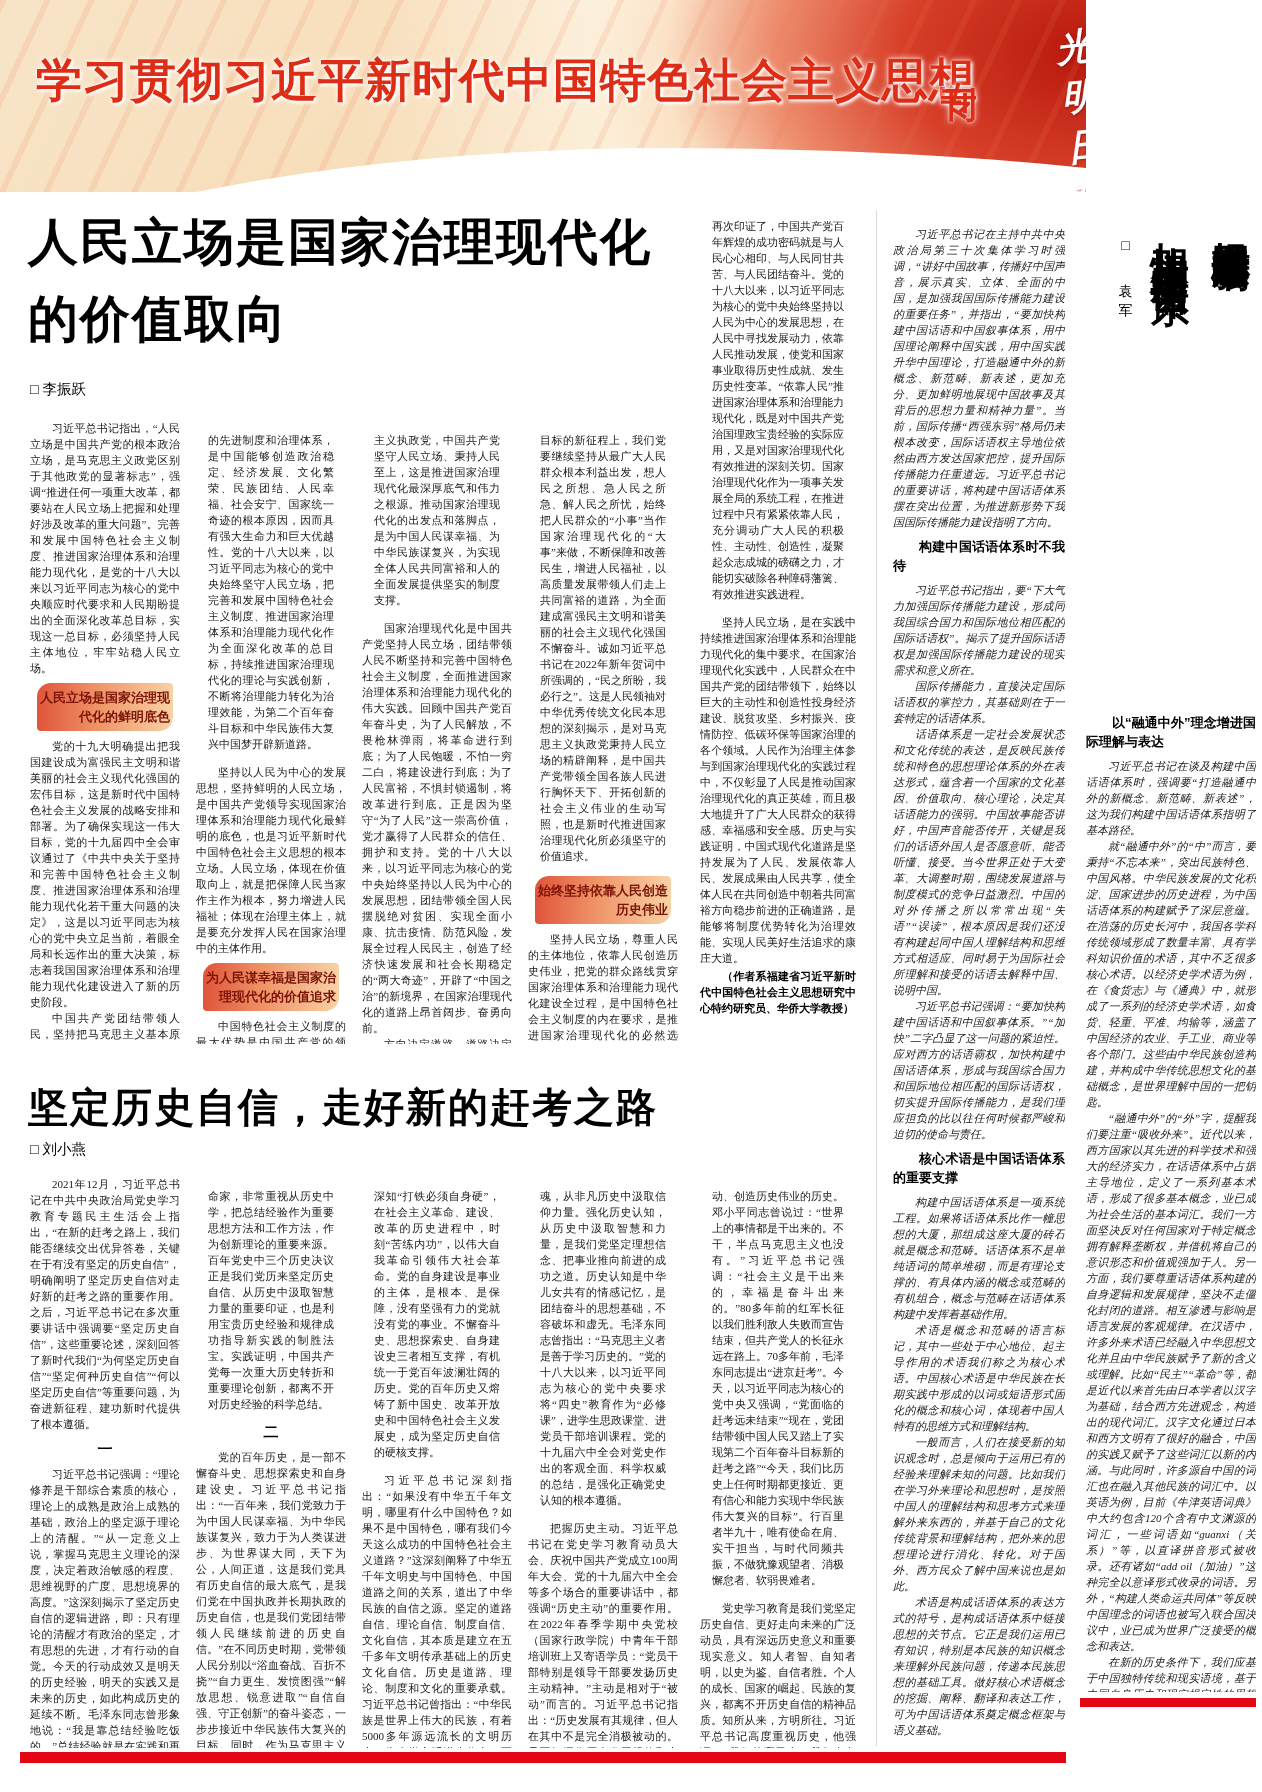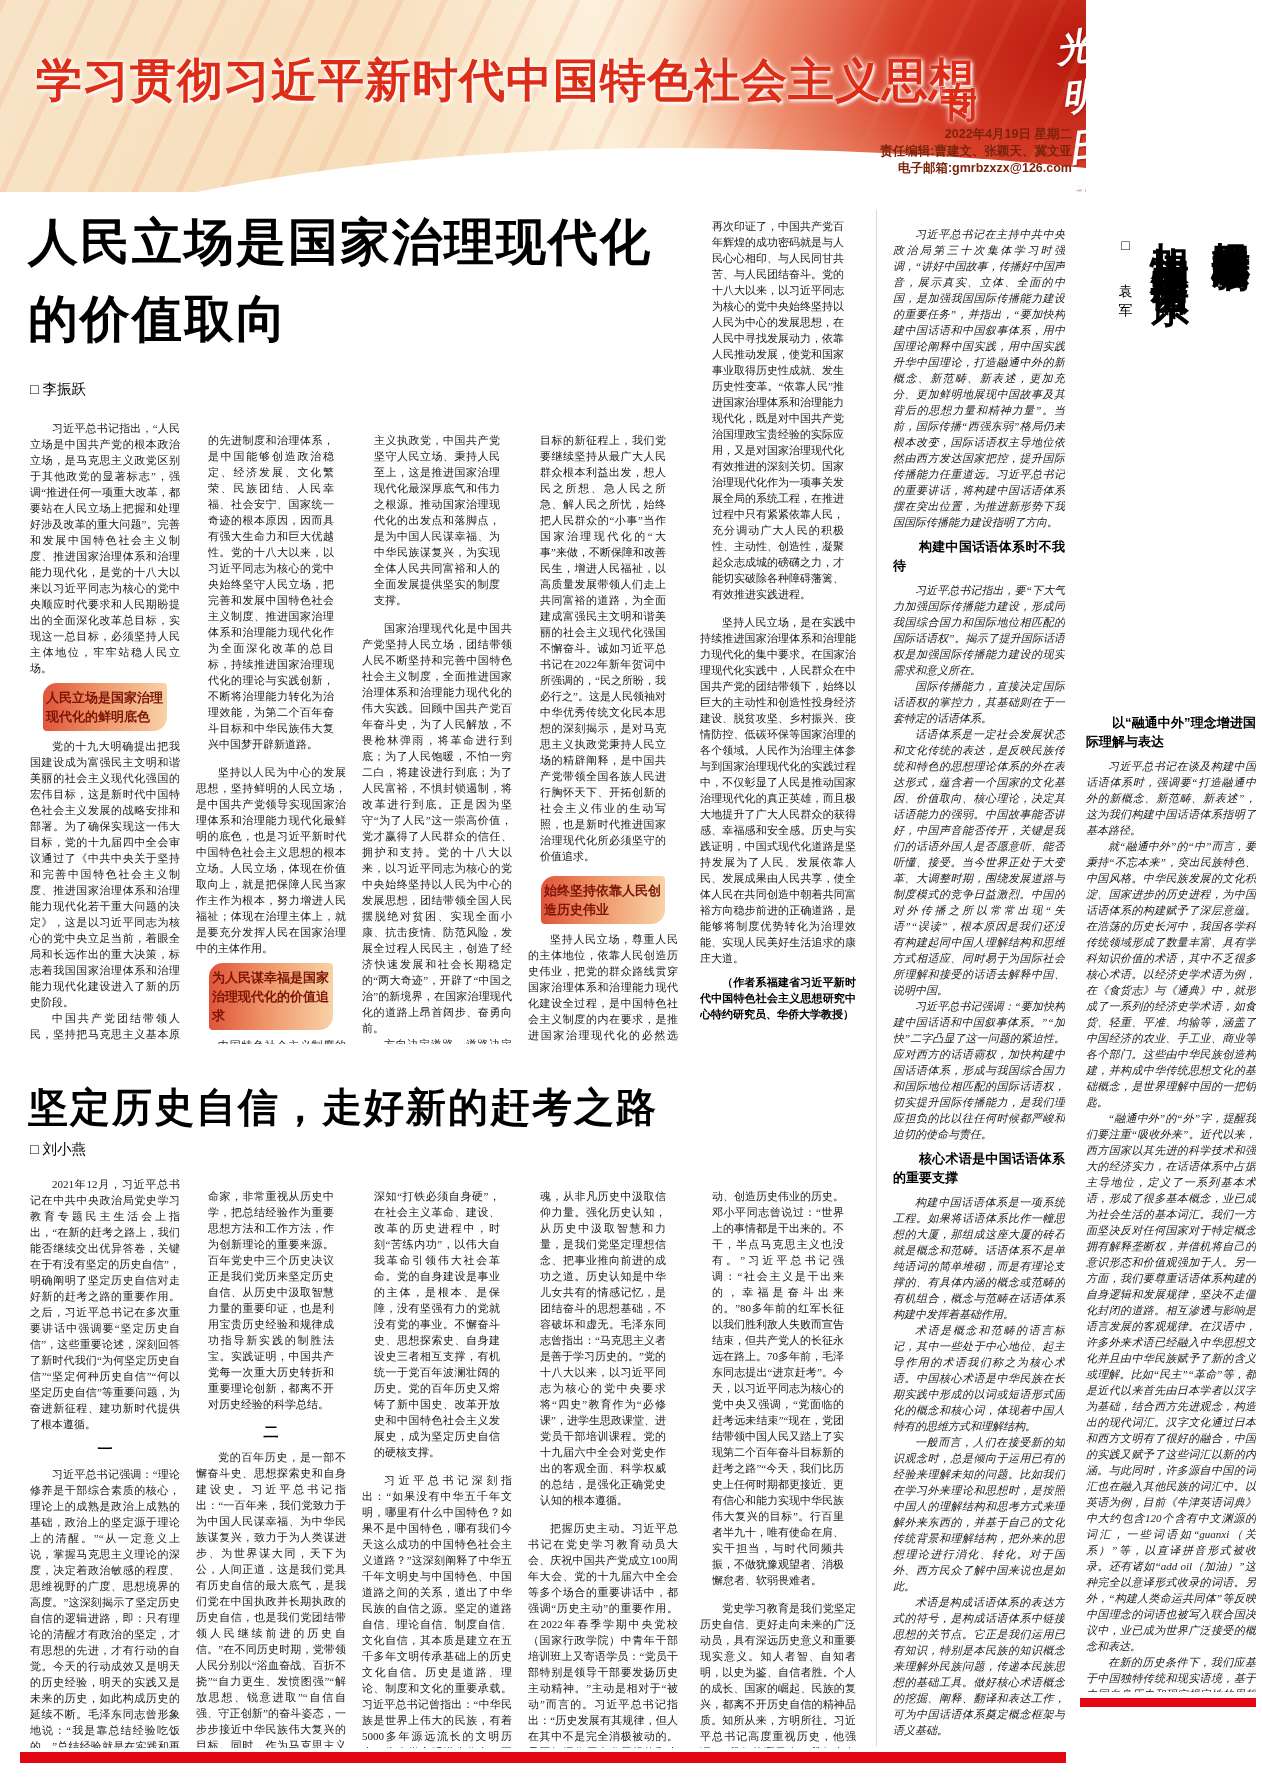--- a/index.html
+++ b/index.html
@@ -29,27 +29,27 @@
       font-family:"Liberation Sans",sans-serif;font-size:12.5px;line-height:17px;}
   
   .headline{position:absolute;font-weight:bold;color:#000;letter-spacing:2px;}
   #h1-main{left:28px;top:204px;width:660px;font-size:50px;line-height:77px;}
   #h1-second{left:28px;top:1084px;width:900px;font-size:40px;line-height:48px;white-space:nowrap;}
   .byline{position:absolute;font-size:14.5px;color:#000000;}
   .col{position:absolute;font-size:11px;line-height:16px;text-align:justify;overflow:hidden;color:#181818;}
   .blk-p{margin:0;text-indent:2em;}
   .blk-pc{margin:12px;text-indent:0;}
   .blk-pill{background:linear-gradient(90deg,#e0543a 0%,#ef9468 45%,#f8d2a6 100%);
-      color:#7c1408;font-weight:bold;font-family:"Liberation Sans",sans-serif;text-align:left;
-      border-radius:14px 4px 14px 4px;padding:5px 3px;margin:7px 13px;font-size:13px;line-height:19px;text-indent:0;}
+      color:#7c1408;font-weight:bold;font-family:"Liberation Sans",sans-serif;text-align:right;
+      border-radius:14px 4px 14px 4px;padding:5px 3px;margin:7px 7px;font-size:13px;line-height:19px;text-indent:0;}
   .blk-sub{font-weight:bold;font-family:"Liberation Sans",sans-serif;font-style:normal;
       font-size:13px;line-height:19px;margin:7px 0;text-indent:2em;color:#000;}
   .blk-sec{text-align:center;font-weight:bold;font-size:15px;margin:9px 0;text-indent:0;color:#000;}
   .blk-attr{font-weight:bold;font-family:"Liberation Sans",sans-serif;font-style:normal;
-      text-indent:2em;margin-top:8px;color:#000;}
+      text-indent:2em;margin-top:2px;color:#000;}
   .kaiti{font-style:italic;}
   
   .vtitle{position:absolute;left:1096px;top:212px;height:480px;width:160px;writing-mode:vertical-rl;
       font-weight:bold;color:#000;}
   .vtitle .t1{font-size:38px;letter-spacing:1px;margin-left:10px;}
   .vtitle .t2{font-size:38px;letter-spacing:5px;margin-left:10px;}
   .vtitle .vby{font-size:14px;font-weight:normal;margin-left:18px;margin-top:26px;letter-spacing:8px;}
   
   .vrule{position:absolute;background:#d9d9d9;width:1px;}
   .redbar{position:absolute;background:#e30613;}
@@ -59,25 +59,20 @@
 
 <div id="page">
 
   <div id="banner">
     <div class="streaks"></div>
     <div class="curve"></div>
     <div class="banner-title">学习贯彻习近平新时代中国特色社会主义思想</div>
     <div class="zhuankan">专刊</div>
     <div class="masthead">光明日报</div>
     <div class="pagenum">06</div>
-    <div class="dates">
-      <div>2022年4月19日  星期二</div>
-      <div>责任编辑:曹建文、张颖天、冀文亚</div>
-      <div>电子邮箱:gmrbzxzx@126.com</div>
-    </div>
   </div>
 
   <div class="headline" id="h1-main">人民立场是国家治理现代化的价值取向</div>
   <div class="byline" style="left:30px;top:380px;">□ 李振跃</div>
   <div class="col" style="left:30px;top:420px;width:150px;height:624px;">
       <div class="blk-p">习近平总书记指出，“人民立场是中国共产党的根本政治立场，是马克思主义政党区别于其他政党的显著标志”，强调“推进任何一项重大改革，都要站在人民立场上把握和处理好涉及改革的重大问题”。完善和发展中国特色社会主义制度、推进国家治理体系和治理能力现代化，是党的十八大以来以习近平同志为核心的党中央顺应时代要求和人民期盼提出的全面深化改革总目标，实现这一总目标，必须坚持人民主体地位，牢牢站稳人民立场。</div>
       <div class="blk-pill">人民立场是国家治理现代化的鲜明底色</div>
       <div class="blk-p">党的十九大明确提出把我国建设成为富强民主文明和谐美丽的社会主义现代化强国的宏伟目标，这是新时代中国特色社会主义发展的战略安排和部署。为了确保实现这一伟大目标，党的十九届四中全会审议通过了《中共中央关于坚持和完善中国特色社会主义制度、推进国家治理体系和治理能力现代化若干重大问题的决定》，这是以习近平同志为核心的党中央立足当前，着眼全局和长远作出的重大决策，标志着我国国家治理体系和治理能力现代化建设进入了新的历史阶段。</div>
       <div class="blk-p">中国共产党团结带领人民，坚持把马克思主义基本原理同中国具体实际相结合、同中华优秀传统文化相结合，不断探索、实践、创新、改革、完善，构建起包括根本制度、基本制度、重要制度在内的国家制度和治理体系的总体框架，使中国特色社会主义制度更加成熟更加定型，党对社会主义制度建设的认识不断深化。这是以马克思主义为指导、植根中国大地、具有深厚中华文化根基、深得人民拥护</div>
     </div>

